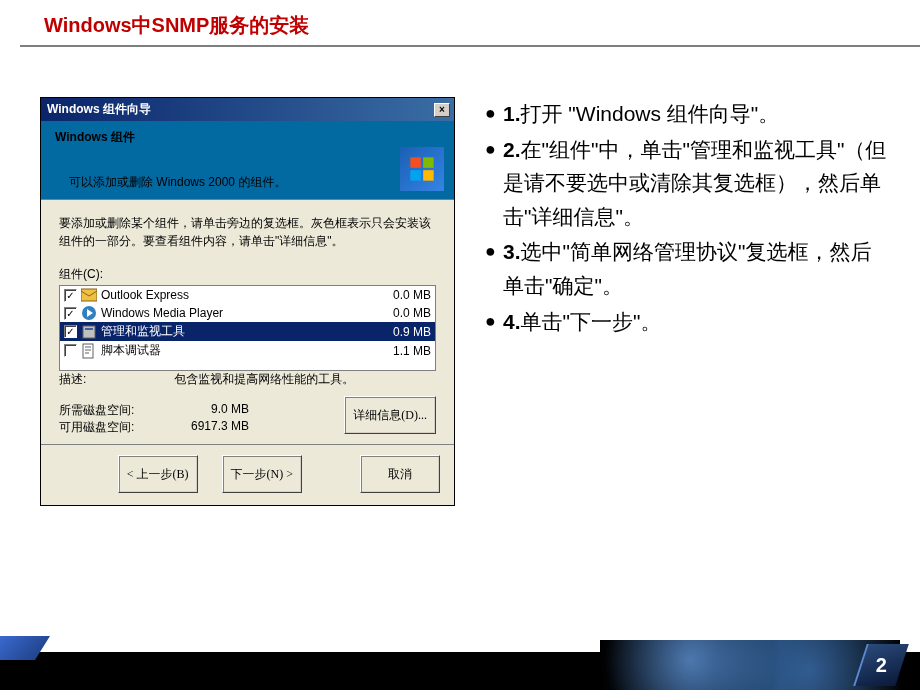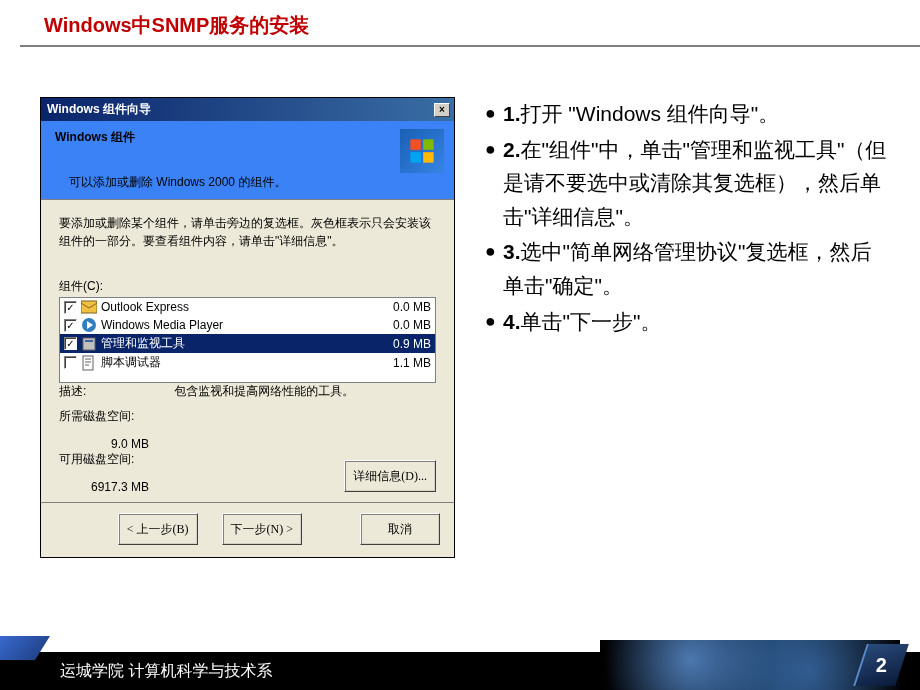--- a/index.html
+++ b/index.html
@@ -43,37 +43,37 @@
   .win-close {
     width: 16px; height: 14px;
     background: #d4d0c8;
     border: 1px solid #fff;
     border-right-color: #404040; border-bottom-color: #404040;
     font-family: Arial; font-size: 10px; font-weight: bold;
     color: #000; text-align: center; line-height: 11px;
     cursor: pointer;
   }
   .wiz-header {
-    background: #3b82f6;
+    background: #0369a1;
     padding: 8px 10px 8px 14px;
-    display: flex; align-items: flex-start;
+    display: flex; align-items: flex-end;
     border-bottom: 1px solid #808080;
   }
   .wiz-header-text { flex: 1; }
   .wiz-header-title { font-weight: bold; margin-bottom: 4px; }
   .wiz-header-sub { padding-left: 14px; margin-top: 28px; }
   .wiz-logo {
     width: 44px; height: 44px; flex: 0 0 44px;
     background: linear-gradient(135deg, #1a5fb4, #3584e4);
     position: relative;
     display:flex; align-items:center; justify-content:center;
   }
   .wiz-logo svg { width: 28px; height: 28px; }
   .wiz-body { padding: 14px 18px 8px 18px; }
-  .wiz-instr { margin-bottom: 28px; line-height: 1.5; }
+  .wiz-instr { margin-bottom: 16px; line-height: 1.5; }
   .wiz-listlabel { margin-bottom: 2px; }
   .complist {
     border: 1px solid #808080;
     background: #fff;
     height: 86px;
     overflow-y: scroll;
   }
   .comp-row {
     display: flex; align-items: center;
     padding: 1px 4px;
@@ -90,30 +90,30 @@
     font-size:10px; color:#000;
   }
   .comp-icon { width: 16px; height: 16px; flex: 0 0 16px; }
   .comp-name { flex: 1; white-space: nowrap; overflow: hidden; }
   .comp-size { text-align: right; white-space: nowrap; }
   .desc-row { display:flex; margin-top: 0; gap: 6px; }
   .desc-label { flex: 0 0 auto; }
   .desc-text { flex: 1; text-align: center; }
   .space-block { display:flex; margin-top: 8px; align-items: flex-end; }
   .space-text { flex:1; }
-  .space-line { display:flex;flex-direction:column; }
+  .space-line { display:flex; }
   .space-k { width: 100px; }
-  .space-v { width: 90px; text-align: right; margin-top: 12px; }
+  .space-v { width: 90px; text-align: right; }
   .details-btn-wrap { padding-bottom: 2px; }
   .win-btn {
     background: #ece9d8;
     border: 1px solid #404040;
     border-top-color:#fff; border-left-color:#fff;
     box-shadow: 1px 1px 0 #808080 inset, -1px -1px 0 #d4d0c8 inset;
-    min-width: 80px; height: 32px;
+    min-width: 80px; height: 38px;
     font-size: 12px; font-family: "SimSun";
     padding: 0 8px;
     cursor: pointer;
   }
   .wiz-footer {
     border-top: 1px solid #808080;
     padding: 10px 14px 12px;
     display:flex; justify-content:flex-end; gap: 24px;
   }
   .btn-gap { width: 10px; }
@@ -284,17 +284,16 @@
       <span class="instr-text"><b>4.</b><span>单击"下一步"。</span></span>
     </div>
   </div>
 
 </div>
 
 <div class="slide-footer">
   <div class="footer-bar"></div>
   <div class="footer-accent"></div>
   <div class="footer-deco"></div>
-  <div class="footer-text">运城学院 计算机科学与技术系</div>
   <div class="page-num-badge">
     <span>2</span>
   </div>
 </div>
 
 </body></html>

